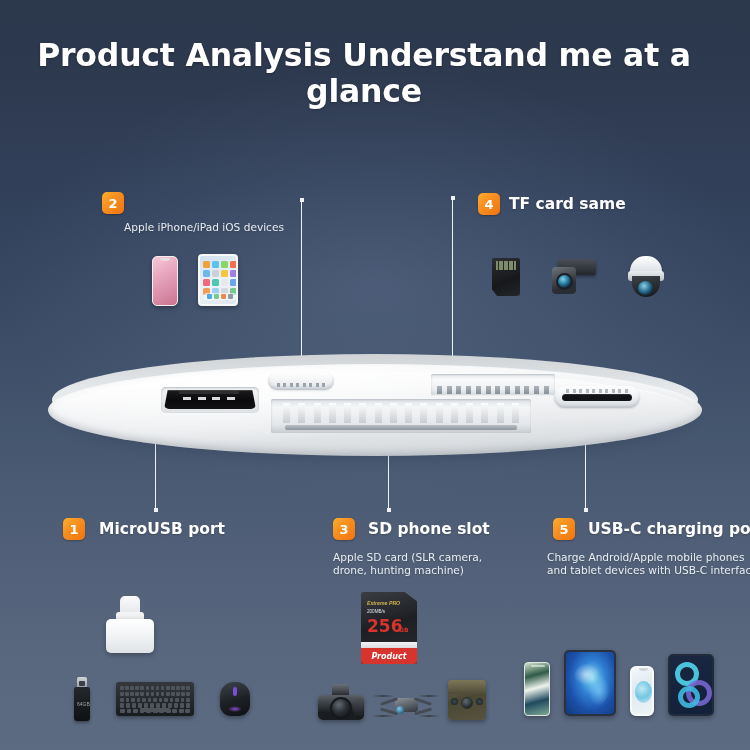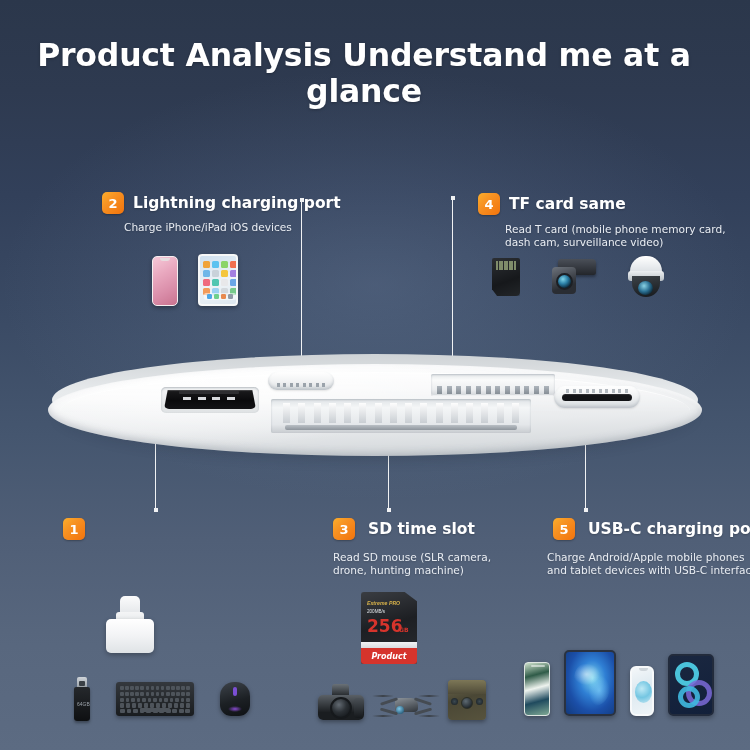--- a/index.html
+++ b/index.html
@@ -428,46 +428,44 @@
   <div class="leader" id="leader-3">
       <span class="dot bot"></span>
     </div>
   <div class="leader" id="leader-5">
       <span class="dot bot"></span>
     </div>
 
   <div class="callout" id="callout-2">
     <div class="co-head">
       <span class="badge">2</span>
-      <span class="co-title">Lightning charging port</span>
-    </div>
-    <div class="co-desc">Charge iPhone/iPad iOS devices</div>
+    </div>
+    <div class="co-desc">Apple iPhone/iPad iOS devices</div>
   </div>
 
   <div class="callout" id="callout-4">
     <div class="co-head">
       <span class="badge">4</span>
       <span class="co-title">TF card same</span>
     </div>
-    <div class="co-desc">Read T card (mobile phone memory card,
-dash cam, surveillance video)</div>
   </div>
 
   <div class="callout" id="callout-1">
     <div class="co-head">
       <span class="badge">1</span>
+      <span class="co-title">MicroUSB port</span>
     </div>
   </div>
 
   <div class="callout" id="callout-3">
     <div class="co-head">
       <span class="badge">3</span>
-      <span class="co-title">SD time slot</span>
-    </div>
-    <div class="co-desc">Read SD mouse (SLR camera,
+      <span class="co-title">SD phone slot</span>
+    </div>
+    <div class="co-desc">Apple SD card (SLR camera,
 drone, hunting machine)</div>
   </div>
 
   <div class="callout" id="callout-5">
     <div class="co-head">
       <span class="badge">5</span>
       <span class="co-title">USB-C charging port</span>
     </div>
     <div class="co-desc">Charge Android/Apple mobile phones
 and tablet devices with USB-C interface</div>

